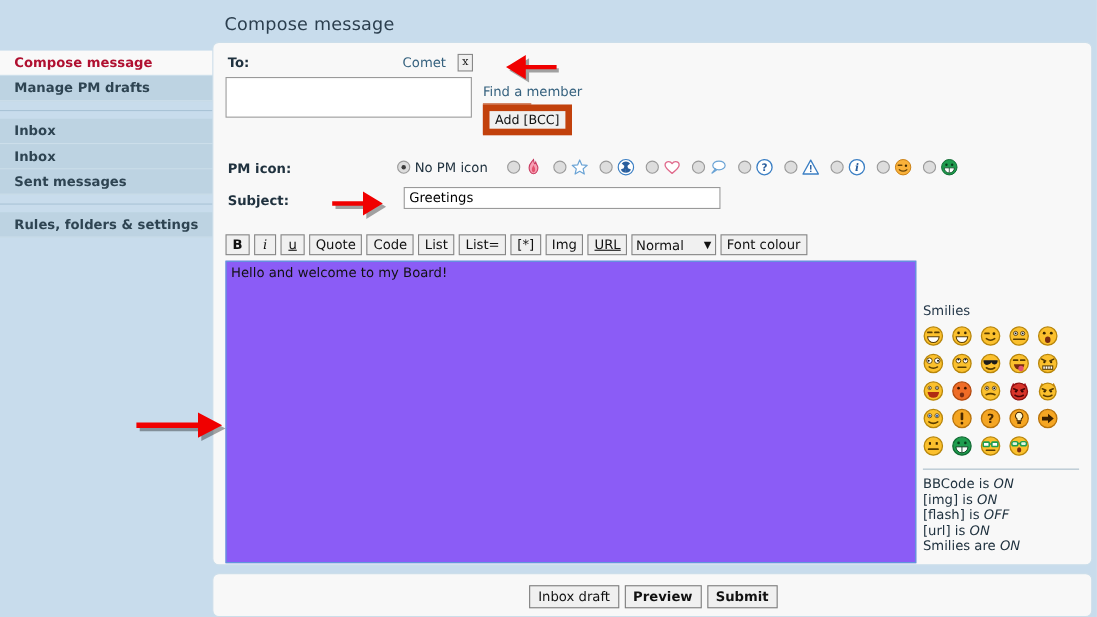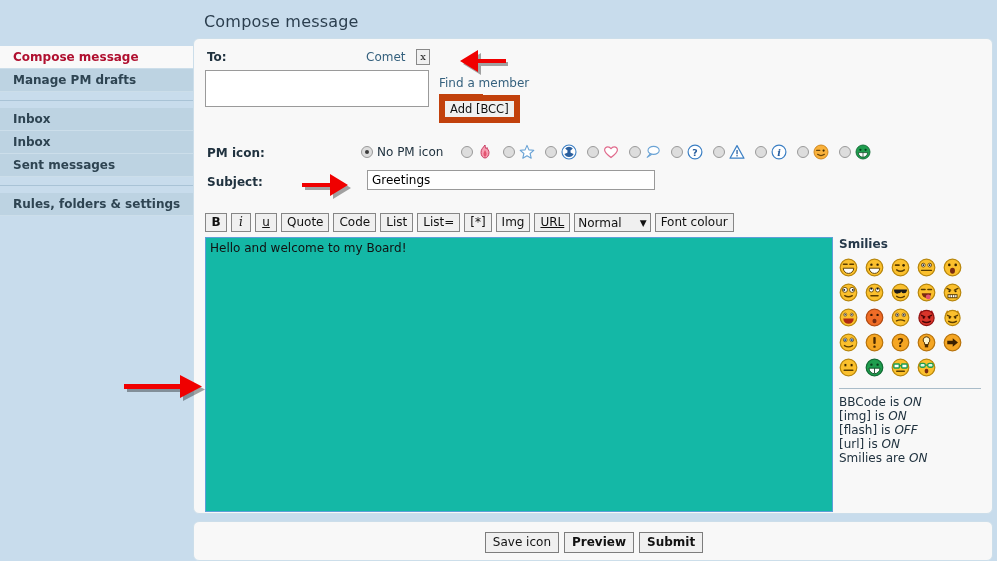--- a/index.html
+++ b/index.html
@@ -168,38 +168,39 @@
     height: 19px; padding: 0 3px;
     cursor: pointer;
     display: flex; align-items: center; gap: 18px;
   }
   .caret { font-size: 9px; }
 
   
   #message-body {
     position: absolute; left: 11px; top: 198px;
     width: 628px; height: 275px;
-    background: #14b8a6;
+    background: #8b5cf6;
     border: 1px solid #5c9fd8;
     font-family: inherit; font-size: 12px;
     color: #111;
     padding: 3px 4px;
     outline: none;
     resize: none;
     line-height: 15px;
   }
 
   
   #smilies-panel {
     position: absolute; left: 645px; top: 198px;
     width: 146px;
   }
   #smilies-title {
-    font-size: 12px; font-weight: bold; color: #26394a;
+    font-size: 12px; font-weight: normal; color: #26394a;
     margin-bottom: 4px;
+    margin-top: 38px;
   }
   #smilies-grid {
     display: grid;
     grid-template-columns: repeat(5, 26px);
     grid-auto-rows: 25px;
     align-items: center;
   }
   .smiley { width: 19px; height: 19px; display: block; cursor: pointer; }
   #smilies-rule {
     margin-top: 8px; margin-bottom: 6px;
@@ -558,21 +559,21 @@
       <div class="bbstat"><span>[img] is</span> <em>ON</em></div>
       <div class="bbstat"><span>[flash] is</span> <em>OFF</em></div>
       <div class="bbstat"><span>[url] is</span> <em>ON</em></div>
       <div class="bbstat"><span>Smilies are</span> <em>ON</em></div>
     </div>
 
   </div>
 
   <div id="footer-panel">
     <div id="footer-buttons">
-      <button class="fbtn">Save icon</button>
+      <button class="fbtn">Inbox draft</button>
       <button class="fbtn bold">Preview</button>
       <button class="fbtn bold">Submit</button>
     </div>
   </div>
 
   <svg class="arrow" style="left:430px; top:44px;" width="78" height="32" viewBox="0 0 78 32">
     <g transform="translate(2,3)">
       <path d="M74 12 h-28 v-9 L28 14 l18 11 v-9 h28 z" fill="#000" opacity="0.35" transform="translate(3,3)"></path>
       <path d="M74 12 h-28 v-9 L28 14 l18 11 v-9 h28 z" fill="#f00000"></path>
     </g>

